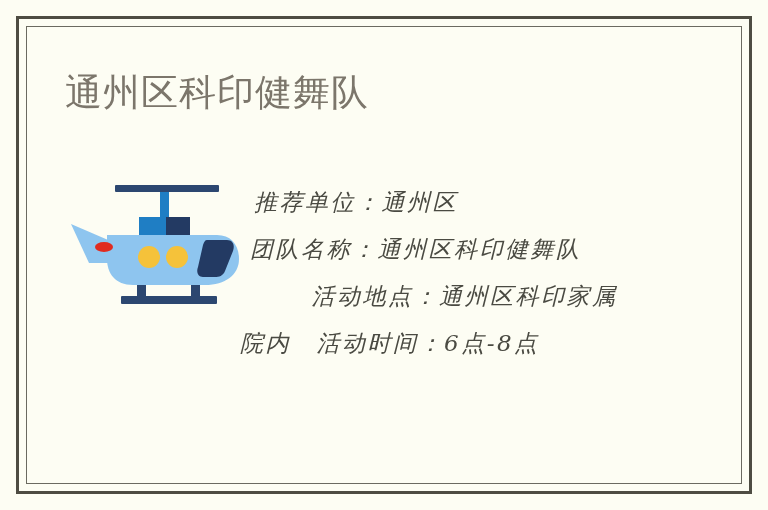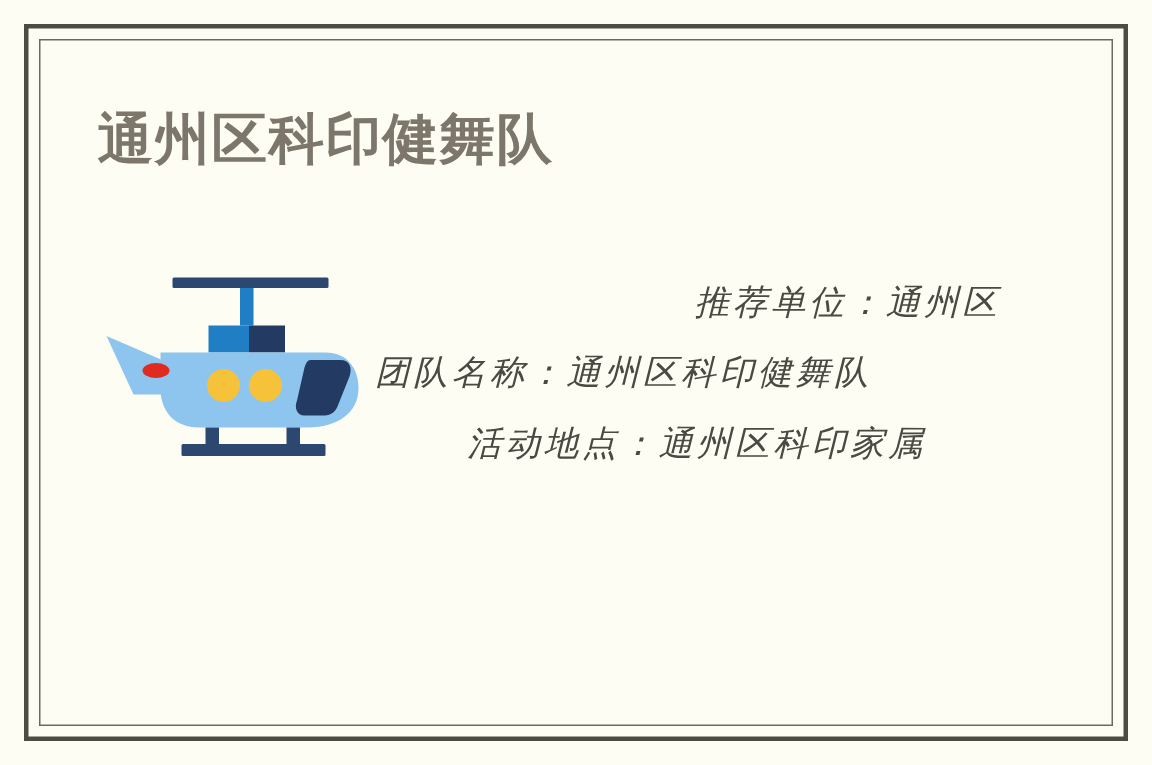--- a/index.html
+++ b/index.html
@@ -39,21 +39,21 @@
   
   #title {
     position: absolute;
     left: 38px;
     top: 44px;
     font-size: 37px;
     line-height: 1.2;
     letter-spacing: 1px;
     color: #7c766b;
     white-space: nowrap;
-    font-weight: 700;
+    font-weight: 400;
   }
 
   
   #heli-wrap {
     position: absolute;
     left: 40px;
     top: 140px;
     width: 180px;
     height: 140px;
   }
@@ -75,21 +75,21 @@
     letter-spacing: 2.5px;
     font-family: "DejaVu Serif", "Liberation Serif", serif;
     font-style: italic;
     font-weight: 400;
   }
   .text-line {
     white-space: pre;
     display: block;
     height: 47px;
   }
-  .line-1 { text-align: right; padding-left: 22px; }
+  .line-1 { text-align: left; padding-left: 22px; }
   .line-2 { text-align: left;   padding-left: 18px; }
   .line-3 { text-align: center;   padding-left: 30px; }
   .line-4 { text-align: left;   padding-left: 8px;  }
 </style>
 </head>
 <body>
 
 <div id="card">
   <div id="card-inner">
 
@@ -126,16 +126,17 @@
         <rect x="124" y="118" width="9" height="12" fill="#2c4770"></rect>
 
         <rect x="54" y="129" width="96" height="8" rx="1" fill="#2c4770"></rect>
       </svg>
     </div>
 
     <div id="body-text">
       <span class="text-line line-1">推荐单位：通州区</span>
       <span class="text-line line-2">团队名称：通州区科印健舞队</span>
       <span class="text-line line-3">活动地点：通州区科印家属</span>
+      <span class="text-line line-4">院内　活动时间：6点-8点</span>
     </div>
 
   </div>
 </div>
 
 </body></html>

